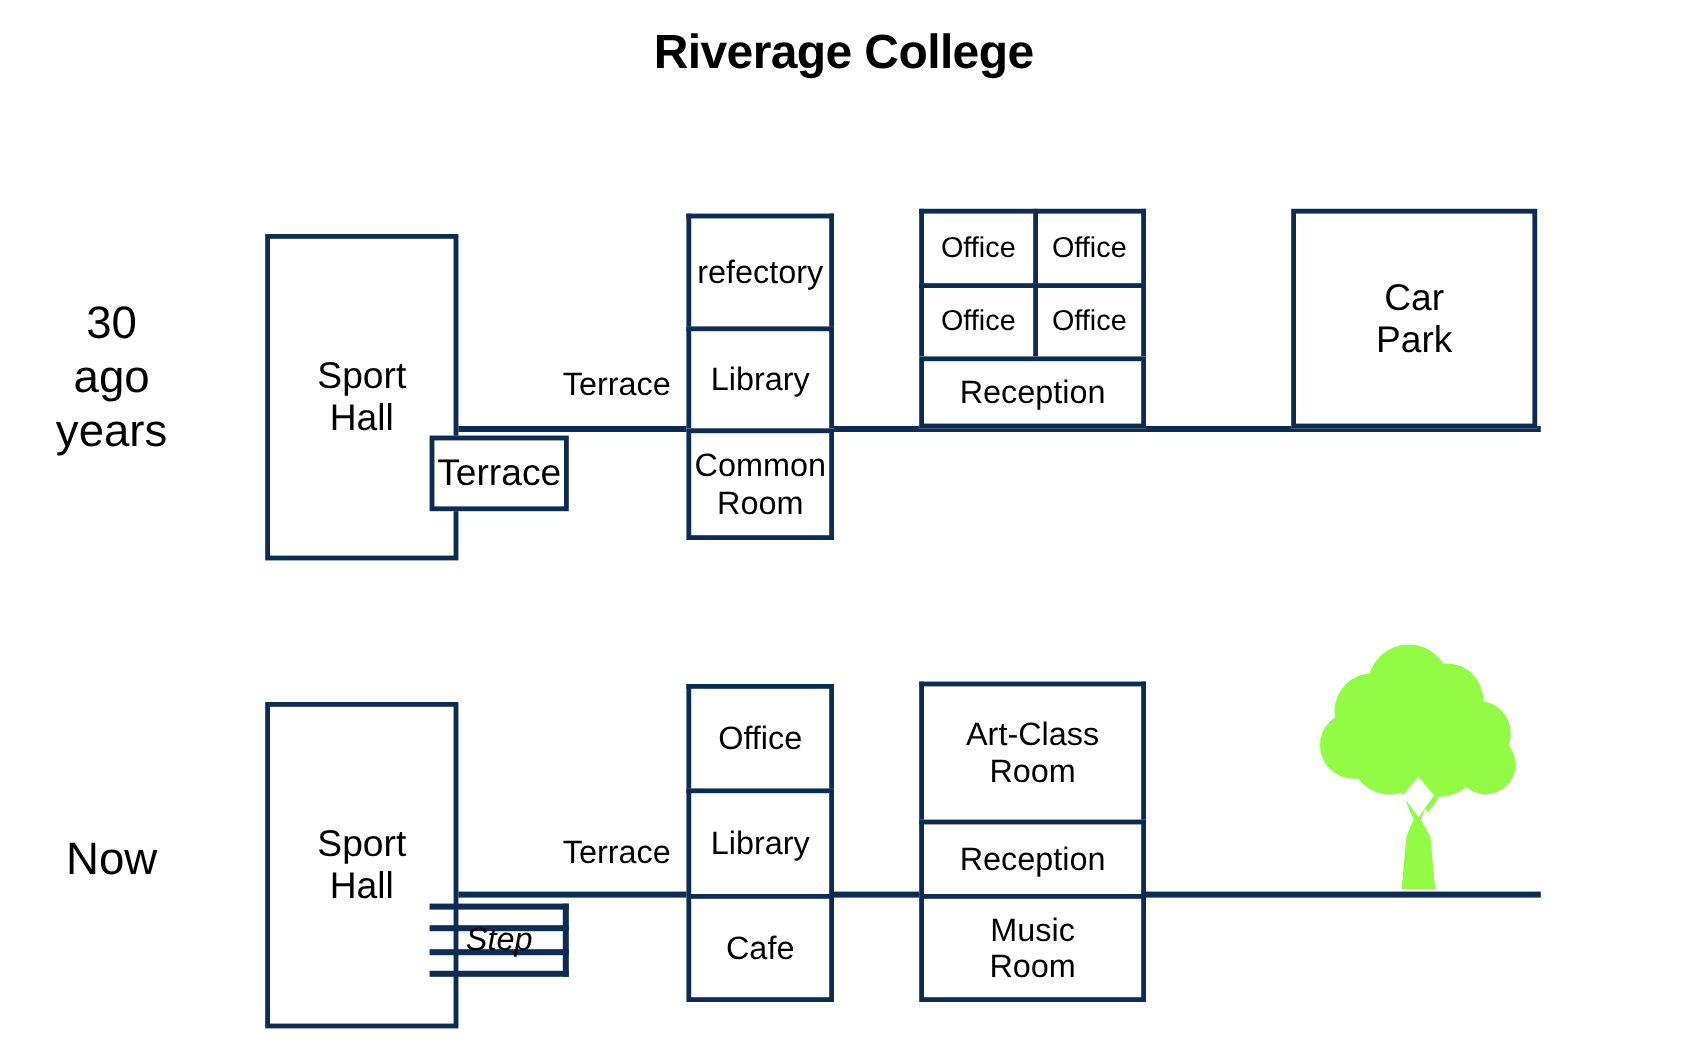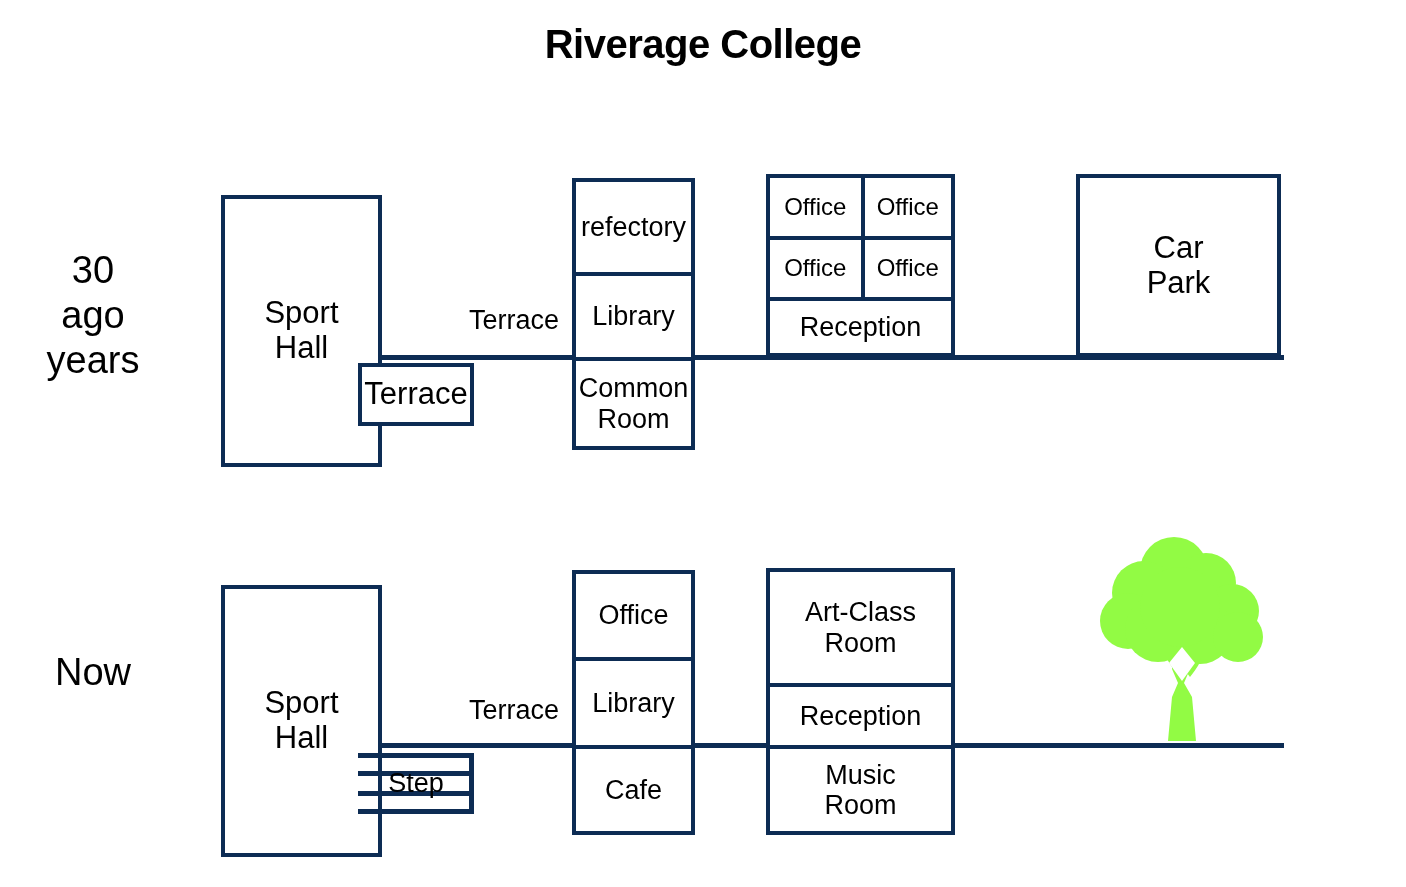--- a/index.html
+++ b/index.html
@@ -34,21 +34,21 @@
   
   .row-label {
     position: absolute;
     font-size: 38px;
     font-weight: normal;
     color: #000000;
     text-align: center;
     line-height: 1.18;
   }
   #label-past  { left: 8px;  top: 248px; width: 170px; }
-  #label-now   { left: 8px;  top: 650px; width: 170px; }
+  #label-now   { left: 8px;  top: 694px; width: 170px; }
 
   
   .box {
     position: absolute;
     box-sizing: border-box;
     border: 4px solid #0d2c54;
     background: #ffffff;
     display: flex;
     align-items: center;
     justify-content: center;
@@ -222,21 +222,21 @@
     <div>Sport</div>
     <div>Hall</div>
   </div>
 
   <div class="steps" style="left:358px; top:753px; width:116px; height:61px;">
     <div class="sline" style="top:0px;   width:116px;"></div>
     <div class="sline" style="top:18px;  width:116px;"></div>
     <div class="sline" style="top:38px;  width:116px;"></div>
     <div class="sline" style="top:56px;  width:116px;"></div>
     <div class="sedge" style="left:111px; top:0px; height:61px;"></div>
-    <div class="slabel" style="top:15px;">Step</div>
+    <div class="slabel" style="top:15px;font-style:italic;">Step</div>
   </div>
 
   <div class="free-label" style="left:469px; top:695px;">
     <span>Terrace</span>
   </div>
 
   <div class="stack" style="left:572px; top:570px; width:123px; height:265px;">
     <div class="cell" style="height:87px;">
       <span>Office</span>
     </div>

